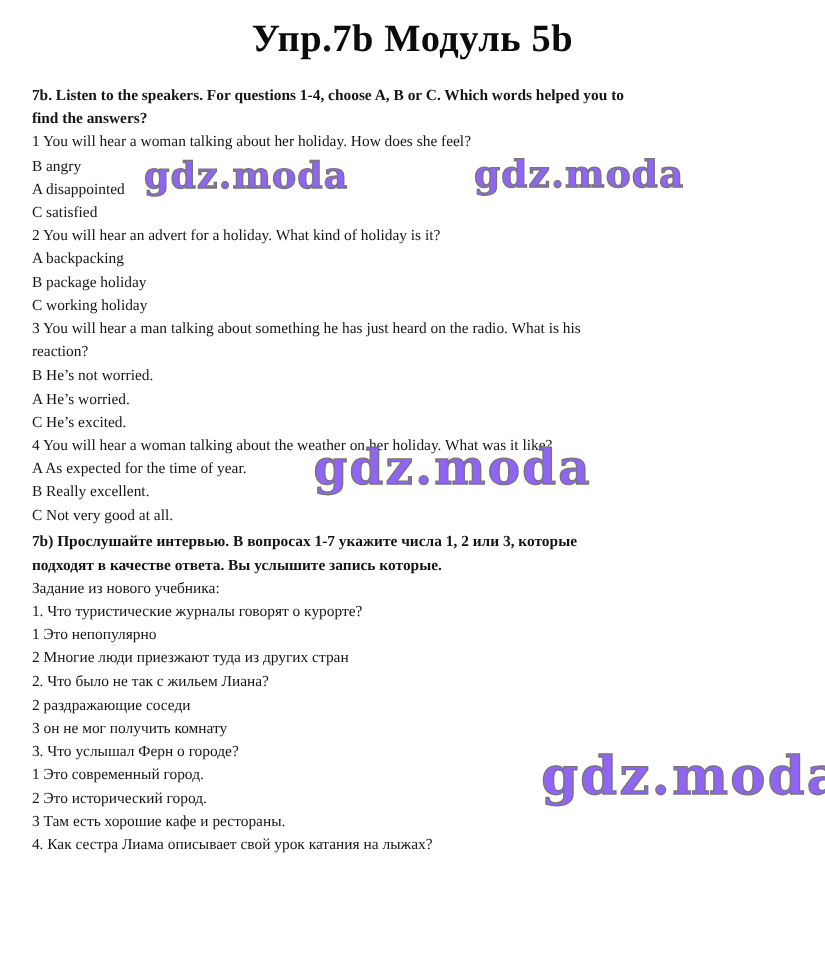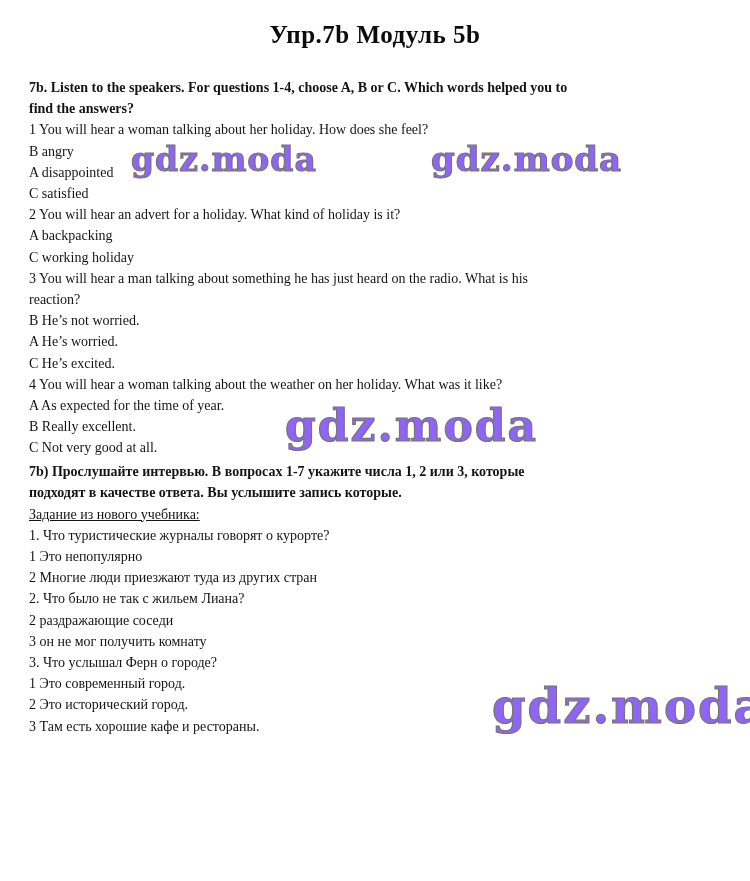--- a/index.html
+++ b/index.html
@@ -15,21 +15,21 @@
     overflow: hidden;
     font-family: "Liberation Serif", serif;
     color: #141414;
   }
   .title {
     position: absolute;
     top: 12px;
     left: 0;
     width: 100%;
     text-align: center;
-    font-size: 25px;
+    font-size: 35px;
     font-weight: bold;
     line-height: 46px;
     letter-spacing: 0.5px;
     color: #0c0c0c;
   }
   .content {
     position: absolute;
     top: 77px;
     left: 13px;
     right: 13px;
@@ -41,21 +41,20 @@
   .content [data-name="text-line"] {
     white-space: nowrap;
   }
   .bold-lines div, .line.bold {
     font-weight: bold;
   }
   .sec-ru {
     margin-top: 2.5px;
   }
   .underline {
-    text-decoration: underline;
   }
   .wm {
     position: absolute;
     font-family: "DejaVu Serif", serif;
     font-weight: bold;
     line-height: 1;
     letter-spacing: 1px;
     color: #8b5cf6;
     -webkit-text-stroke: 1.2px #6e6e6e;
     opacity: 0.95;
@@ -80,20 +79,21 @@
         <div class="line" data-name="instruction-line">find the answers?</div>
       </div>
 
     <div data-name="exercise-en-body">
         <div class="line" data-name="text-line">1 You will hear a woman talking about her holiday. How does she feel?</div>
         <div class="line" data-name="text-line">B angry</div>
         <div class="line" data-name="text-line">A disappointed</div>
         <div class="line" data-name="text-line">C satisfied</div>
         <div class="line" data-name="text-line">2 You will hear an advert for a holiday. What kind of holiday is it?</div>
         <div class="line" data-name="text-line">A backpacking</div>
+        <div class="line" data-name="text-line">B package holiday</div>
         <div class="line" data-name="text-line">C working holiday</div>
         <div class="line" data-name="text-line">3 You will hear a man talking about something he has just heard on the radio. What is his</div>
         <div class="line" data-name="text-line">reaction?</div>
         <div class="line" data-name="text-line">B He’s not worried.</div>
         <div class="line" data-name="text-line">A He’s worried.</div>
         <div class="line" data-name="text-line">C He’s excited.</div>
         <div class="line" data-name="text-line">4 You will hear a woman talking about the weather on her holiday. What was it like?</div>
         <div class="line" data-name="text-line">A As expected for the time of year.</div>
         <div class="line" data-name="text-line">B Really excellent.</div>
         <div class="line" data-name="text-line">C Not very good at all.</div>
@@ -111,20 +111,21 @@
           <div class="line" data-name="text-line">1. Что туристические журналы говорят о курорте?</div>
           <div class="line" data-name="text-line">1 Это непопулярно</div>
           <div class="line" data-name="text-line">2 Многие люди приезжают туда из других стран</div>
           <div class="line" data-name="text-line">2. Что было не так с жильем Лиана?</div>
           <div class="line" data-name="text-line">2 раздражающие соседи</div>
           <div class="line" data-name="text-line">3 он не мог получить комнату</div>
           <div class="line" data-name="text-line">3. Что услышал Ферн о городе?</div>
           <div class="line" data-name="text-line">1 Это современный город.</div>
           <div class="line" data-name="text-line">2 Это исторический город.</div>
           <div class="line" data-name="text-line">3 Там есть хорошие кафе и рестораны.</div>
+          <div class="line" data-name="text-line">4. Как сестра Лиама описывает свой урок катания на лыжах?</div>
         </div>
     </div>
 
   </div>
 
   <span class="wm wm-1" data-name="watermark-text">gdz.moda</span>
   <span class="wm wm-2" data-name="watermark-text">gdz.moda</span>
   <span class="wm wm-3" data-name="watermark-text">gdz.moda</span>
   <span class="wm wm-4" data-name="watermark-text">gdz.moda</span>
 

